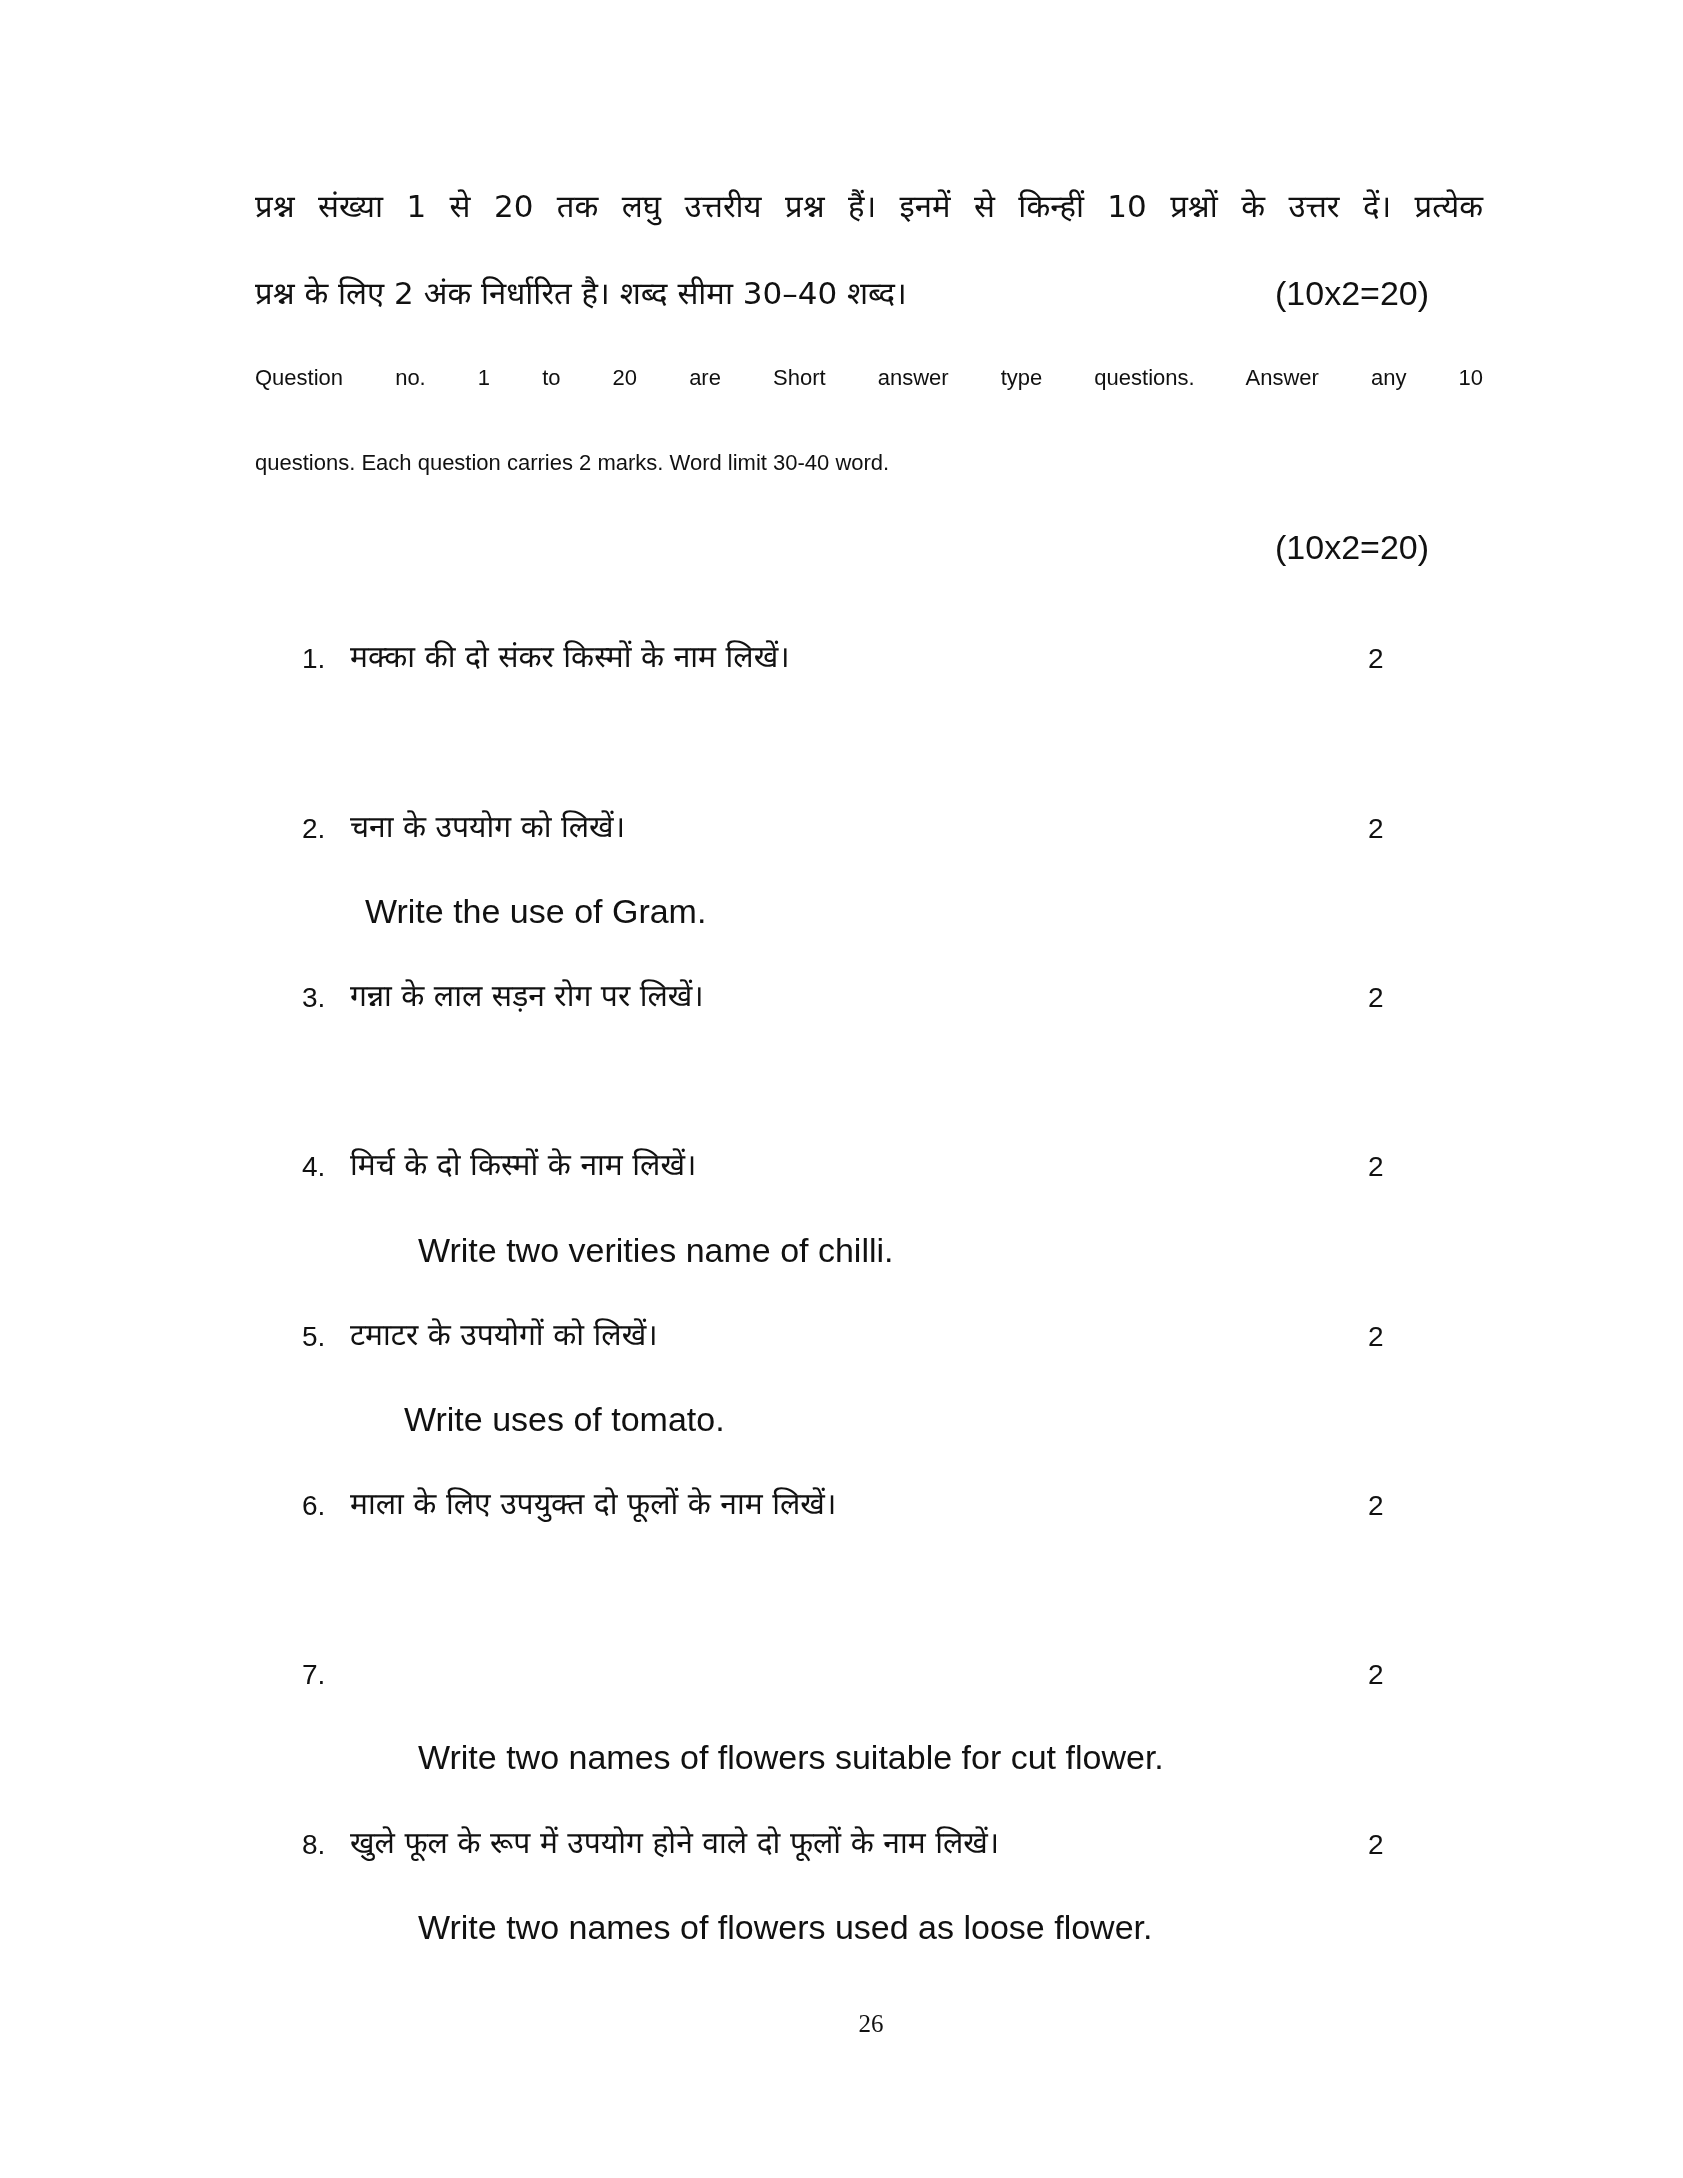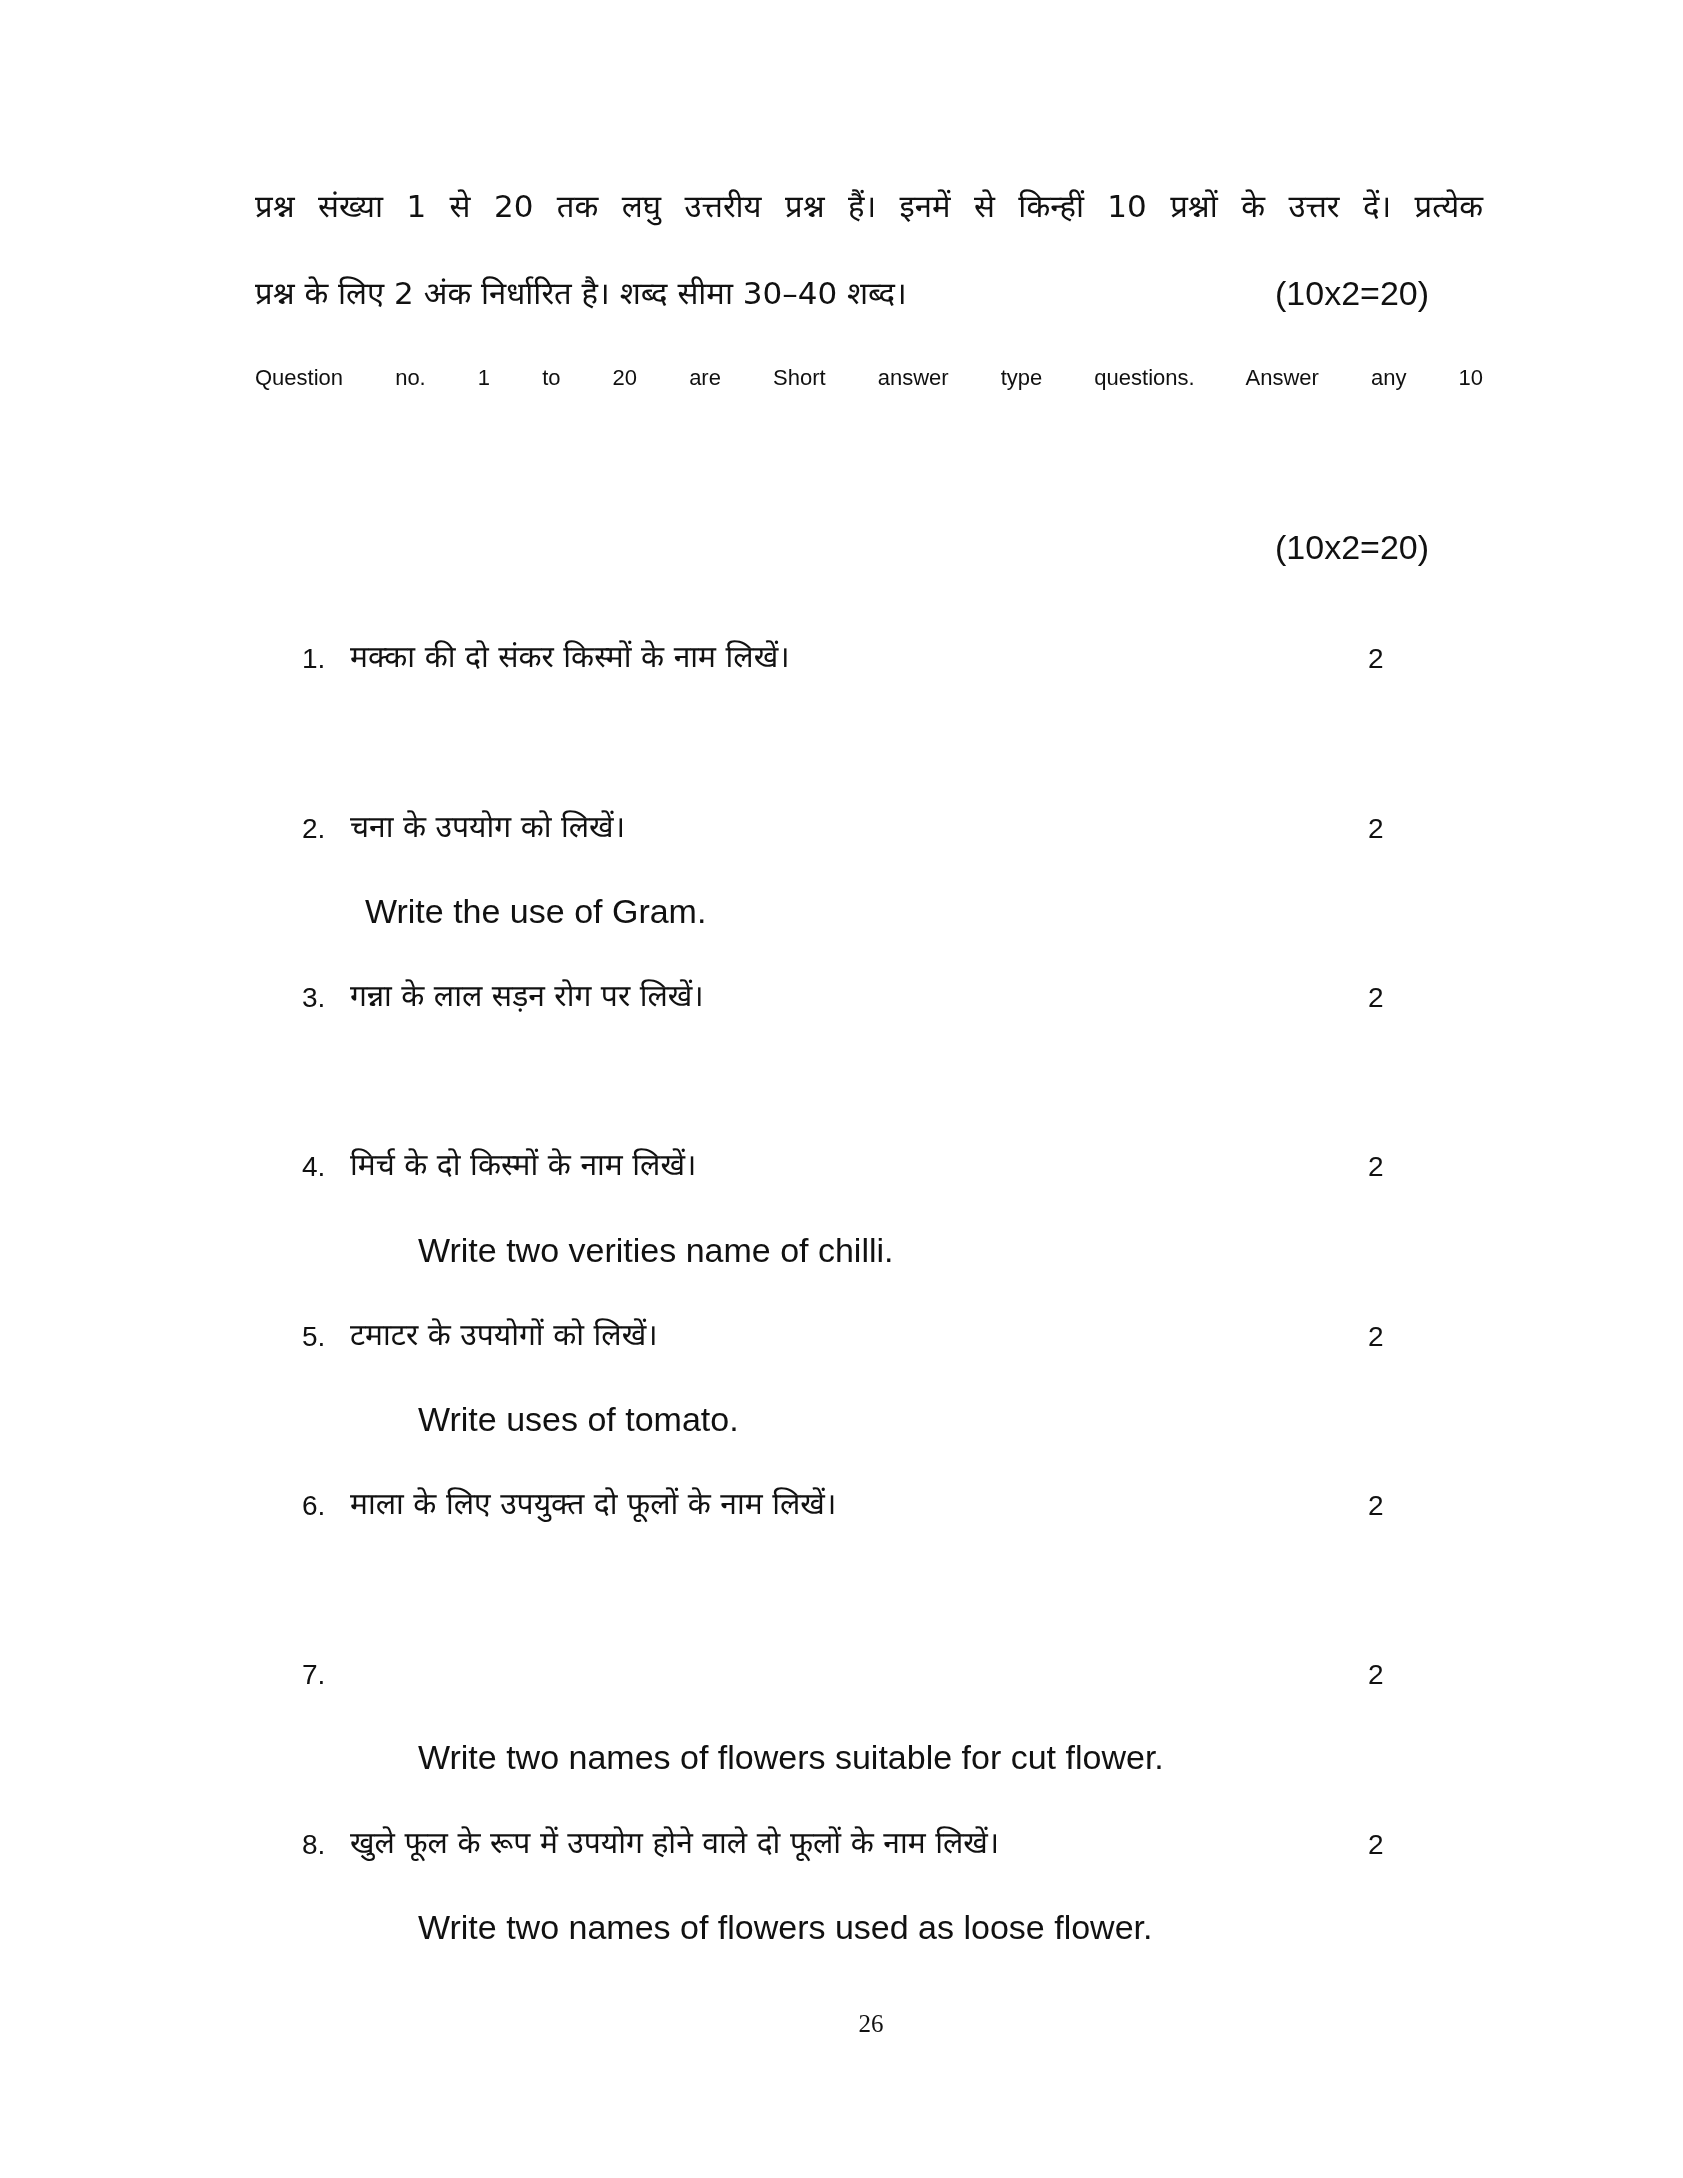--- a/index.html
+++ b/index.html
@@ -94,20 +94,21 @@
 </head>
 <body>
 
 <div class="page">
 
   <div class="line hindi justify" style="left:255px; top:186px;">प्रश्न संख्या 1 से 20 तक लघु उत्तरीय प्रश्न हैं। इनमें से किन्हीं 10 प्रश्नों के उत्तर दें। प्रत्येक</div>
   <div class="line hindi" style="left:255px; top:273px;">प्रश्न के लिए 2 अंक निर्धारित है। शब्द सीमा 30–40 शब्द।</div>
   <div class="marks-total" style="left:1275px; top:273px;">(10x2=20)</div>
 
   <div class="line justify" style="left:255px; top:358px;">Question no. 1 to 20 are Short answer type questions. Answer any 10</div>
+  <div class="line" style="left:255px; top:443px;">questions. Each question carries 2 marks. Word limit 30-40 word.</div>
   <div class="marks-total" style="left:1275px; top:527px;">(10x2=20)</div>
 
   <div class="q-row" style="top:637px;">
     <span class="q-num">1.</span>
     <span class="q-hi">मक्का की दो संकर किस्मों के नाम लिखें।</span>
     <span class="q-mark">2</span>
   </div>
 
   <div class="q-row" style="top:807px;">
     <span class="q-num">2.</span>
@@ -127,21 +128,21 @@
     <span class="q-hi">मिर्च के दो किस्मों के नाम लिखें।</span>
     <span class="q-mark">2</span>
   </div>
   <div class="q-en" style="left:418px; top:1230px;">Write two verities name of chilli.</div>
 
   <div class="q-row" style="top:1315px;">
     <span class="q-num">5.</span>
     <span class="q-hi">टमाटर के उपयोगों को लिखें।</span>
     <span class="q-mark">2</span>
   </div>
-  <div class="q-en" style="left:418px; top:1399px;">Write uses of tomato.</div>
+  <div class="q-en" style="left:404px; top:1399px;">Write uses of tomato.</div>
 
   <div class="q-row" style="top:1484px;">
     <span class="q-num">6.</span>
     <span class="q-hi">माला के लिए उपयुक्त दो फूलों के नाम लिखें।</span>
     <span class="q-mark">2</span>
   </div>
 
   <div class="q-row" style="top:1653px;">
     <span class="q-num">7.</span>
     <span class="q-mark">2</span>

